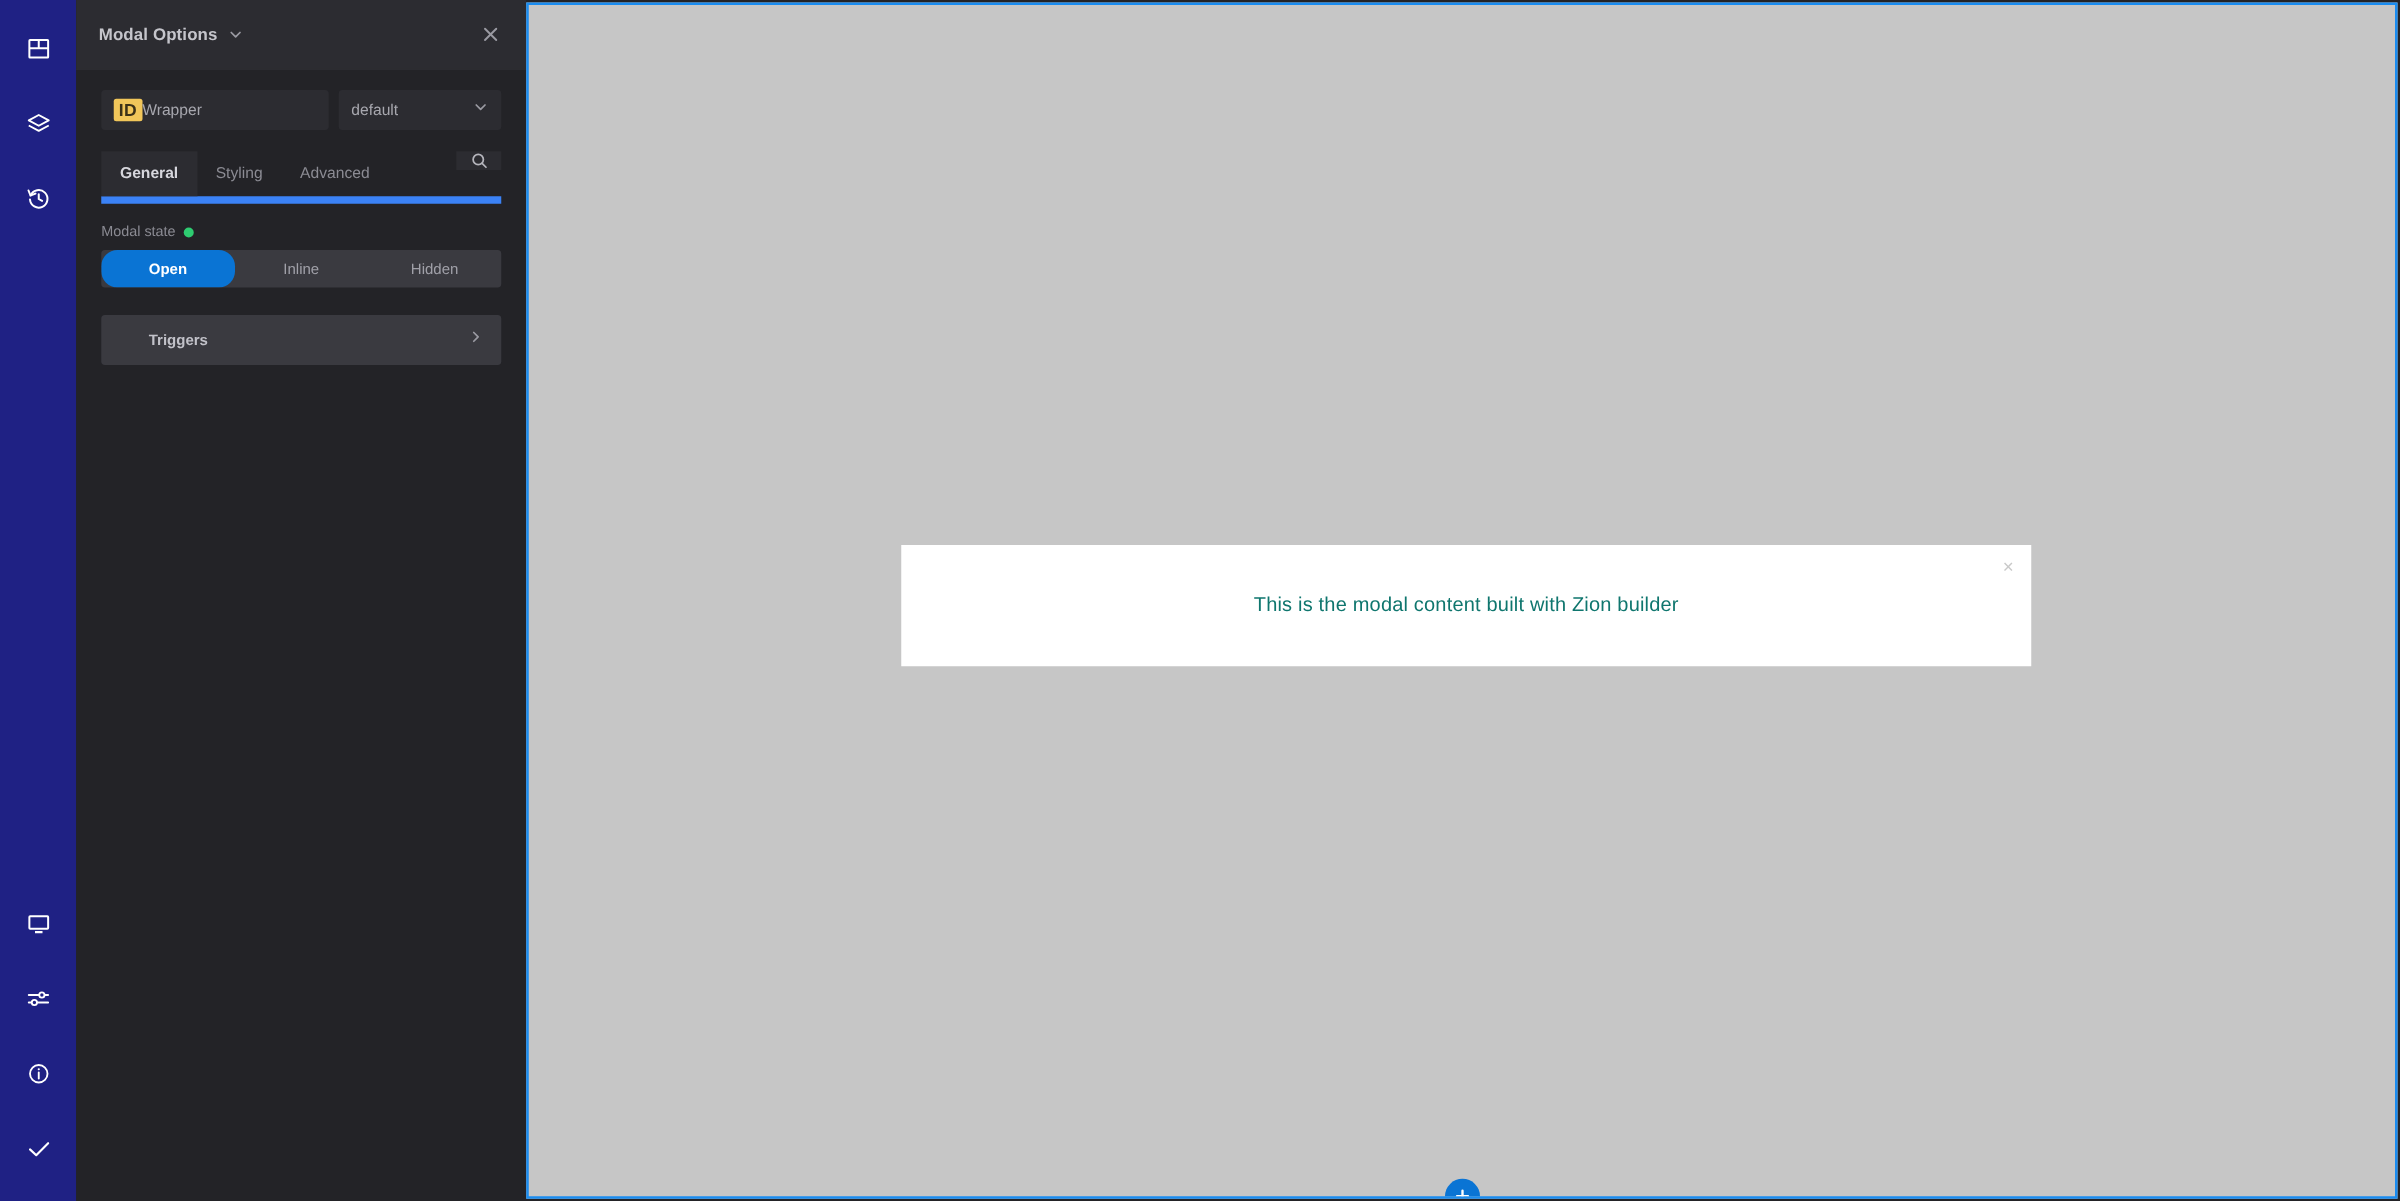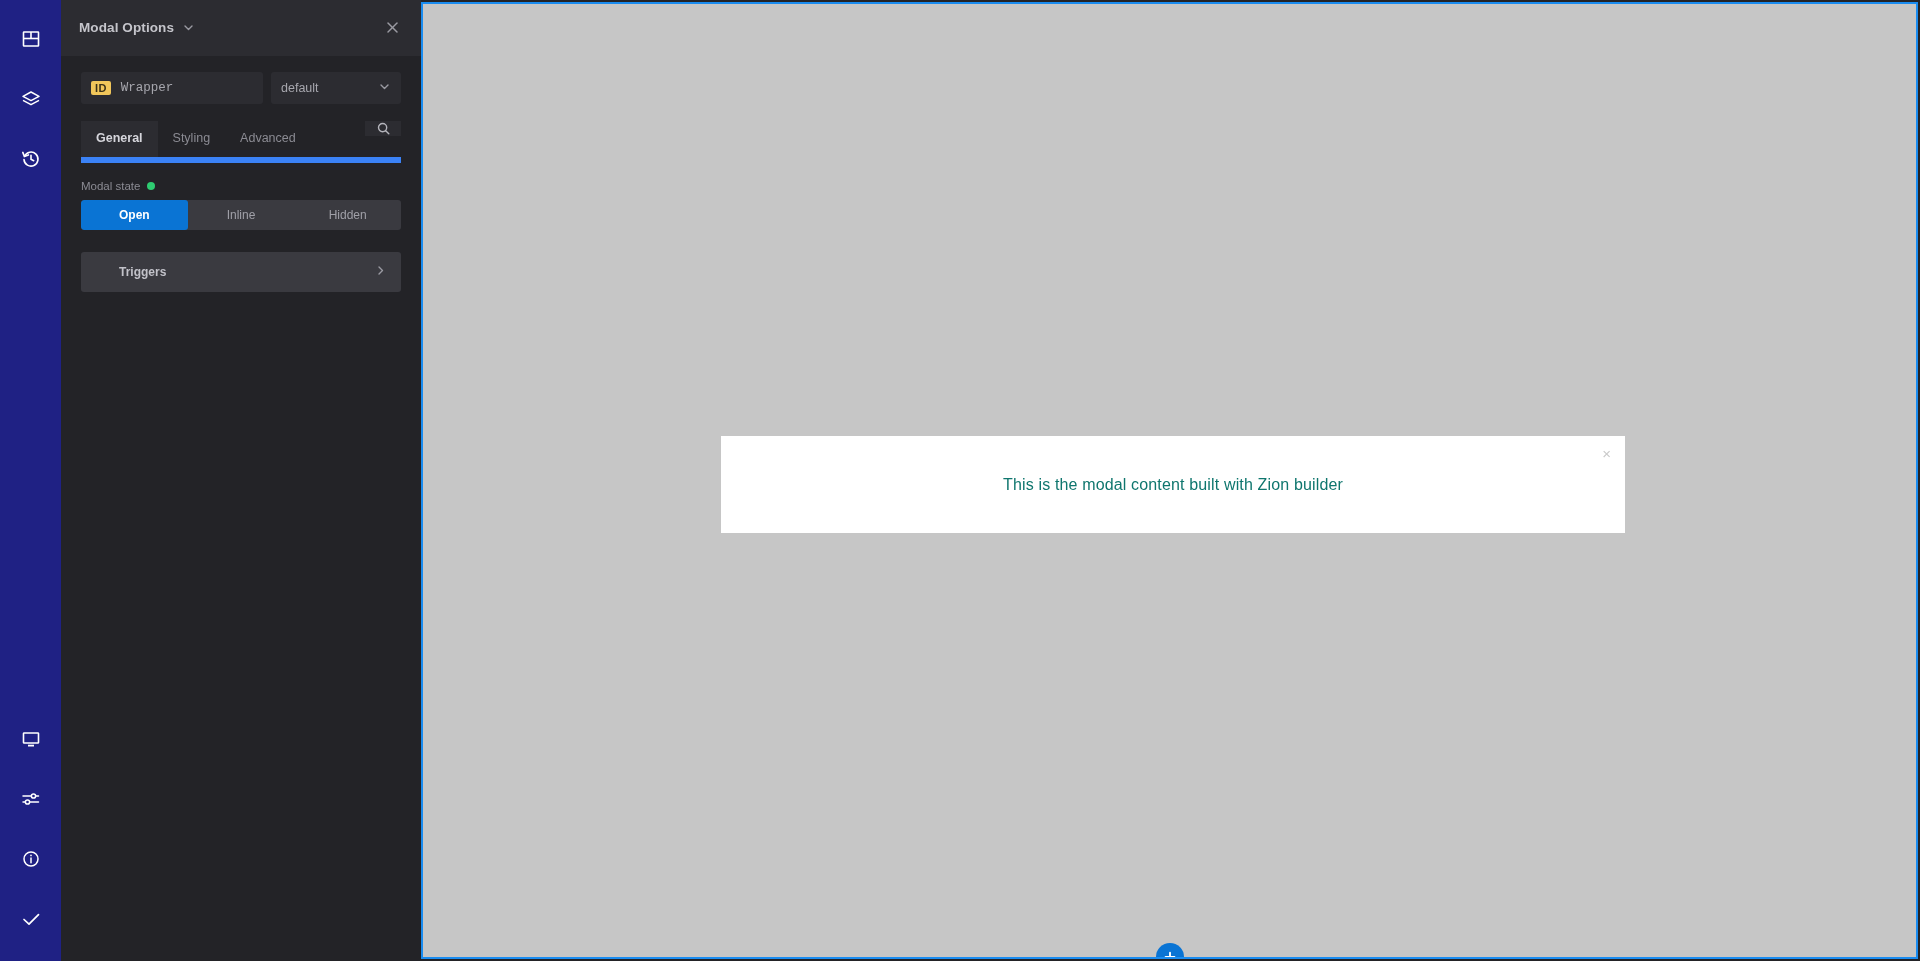--- a/index.html
+++ b/index.html
@@ -87,32 +87,30 @@
     background: #2c2c31;
     border-radius: 3px;
     display: flex;
     align-items: center;
     padding: 0 10px;
     cursor: text;
   }
   .id-badge {
     background: #f1c65a;
     color: #3b3118;
-    font-size: 11px;
+    font-size: 14px;
     font-weight: bold;
     letter-spacing: .4px;
     padding: 2px 4px 1.5px 4px;
     border-radius: 2px;
     line-height: 1;
   }
   .id-name {
-    margin-left: 10px;
     font-size: 12.5px;
     color: #a7a7ae;
-    font-family: Liberation Mono, monospace;
   }
   .selbox {
     flex: 0 0 130px;
     height: 32px;
     background: #2c2c31;
     border-radius: 3px;
     display: flex;
     align-items: center;
     padding: 0 10px;
     cursor: pointer;
@@ -179,21 +177,21 @@
     display: flex; align-items: center; justify-content: center;
     font-size: 12px;
     color: #a0a0a8;
     cursor: pointer;
     height: 30px;
   }
   .seg-btn.active {
     background: #0a74d4;
     color: #ffffff;
     font-weight: bold;
-    border-radius: 3px;
+    border-radius: 13px;
   }
 
   
   .accordions { margin-top: 22px; }
   .acc-row {
     background: #3a3a40;
     border-radius: 3px;
     height: 40px;
     display: flex;
     align-items: center;

